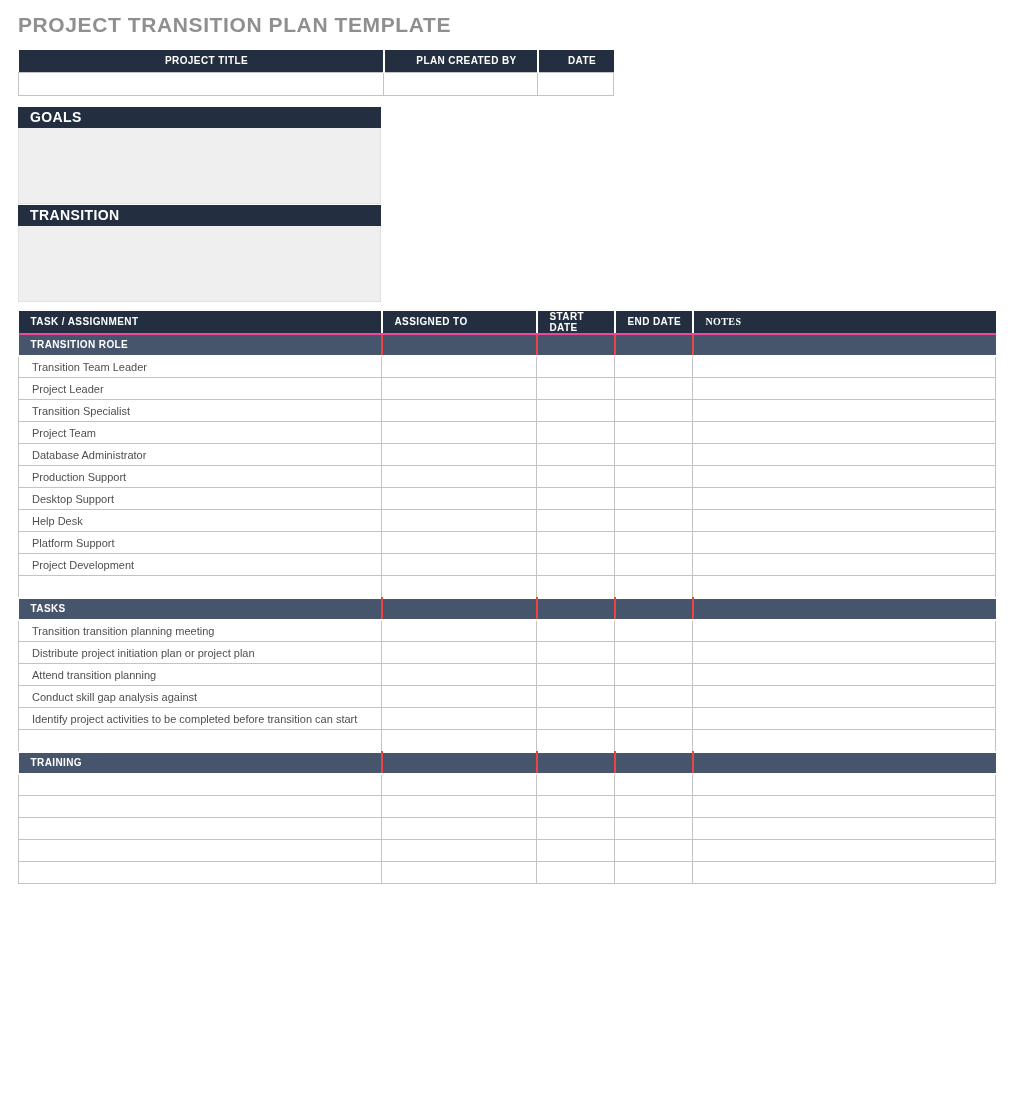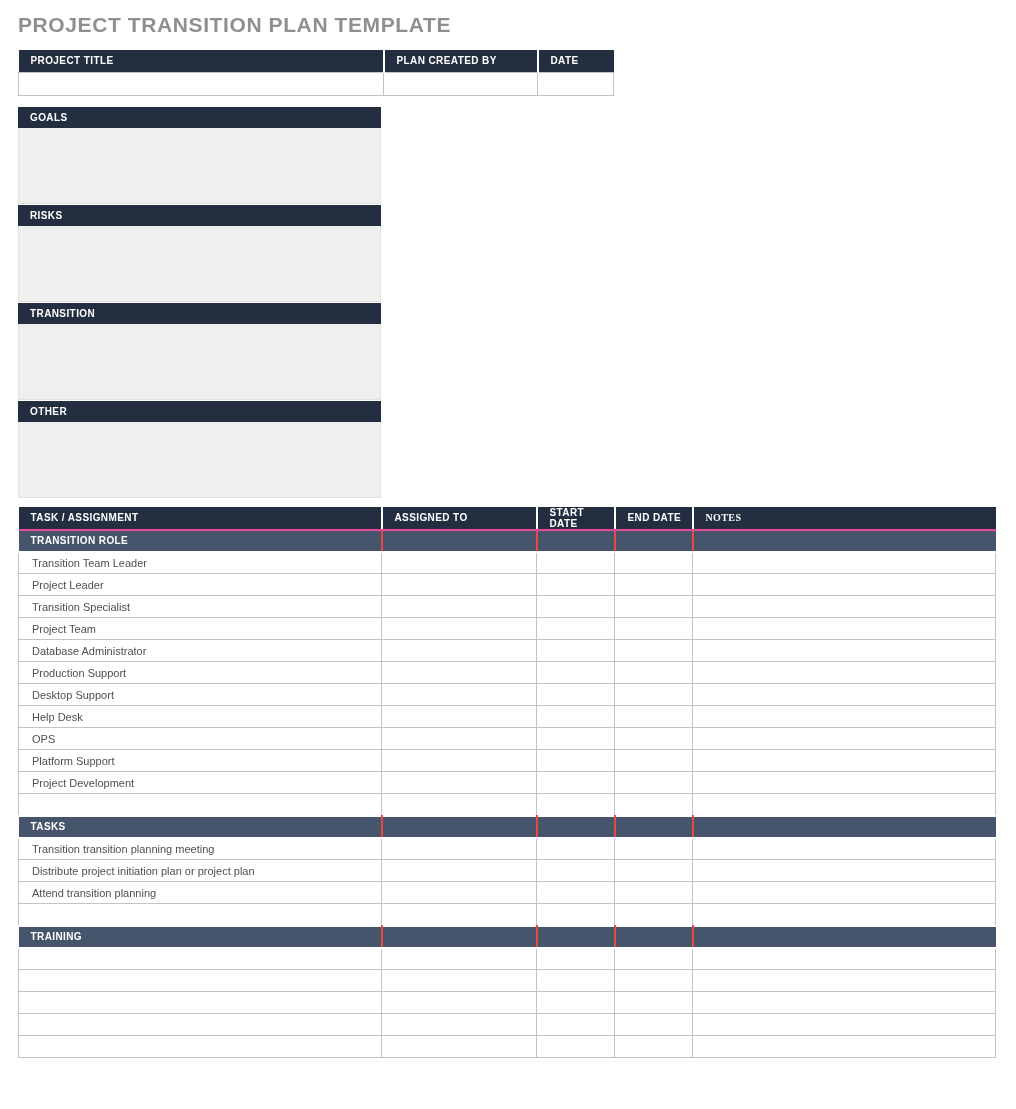--- a/index.html
+++ b/index.html
@@ -24,37 +24,37 @@
   }
   table { border-collapse:collapse; table-layout:fixed; }
   
   .info-table { width:595px; margin-bottom:11px; }
   .info-table th {
     background:var(--c-dark,#232e40);
     color:#fff;
     font-size:10px;
     font-weight:bold;
     letter-spacing:0.4px;
-    text-align:left;
+    text-align:center;
     height:22px;
     padding:0 0 0 12px;
     border-right:2px solid #fff;
   }
   .info-table th:last-child { border-right:none; }
   .info-table td {
     height:23px;
     background:#fff;
     border:1px solid var(--c-grid,#c3c3c3);
   }
   
   .text-section { width:363px; margin-bottom:1px; }
   .text-section .bar {
     background:var(--c-dark,#232e40);
     color:#fff;
-    font-size:10px;
+    font-size:14px;
     font-weight:bold;
     letter-spacing:0.4px;
     height:21px;
     line-height:21px;
     padding-left:12px;
   }
   .text-section .box {
     background:var(--c-box,#f0efef);
     border:1px solid var(--c-box_border,#e2e2e2);
     border-top:none;
@@ -127,29 +127,21 @@
       </tr>
     </tbody>
   </table>
 
   <div class="sections-wrap">
     <div class="text-section">
       <div class="bar">GOALS</div>
       <div class="box"></div>
     </div>
     <div class="text-section">
-      <div class="bar">RISKS</div>
-      <div class="box"></div>
-    </div>
-    <div class="text-section">
       <div class="bar">TRANSITION</div>
-      <div class="box"></div>
-    </div>
-    <div class="text-section">
-      <div class="bar">OTHER</div>
       <div class="box"></div>
     </div>
   </div>
 
   <table class="task-table">
     <colgroup>
       <col style="width:363px">
         <col style="width:155px">
         <col style="width:78px">
         <col style="width:78px">
@@ -222,27 +214,20 @@
           <td></td>
         </tr>
         <tr class="body-row">
           <td>Help Desk</td>
           <td></td>
           <td></td>
           <td></td>
           <td></td>
         </tr>
         <tr class="body-row">
-          <td>OPS</td>
-          <td></td>
-          <td></td>
-          <td></td>
-          <td></td>
-        </tr>
-        <tr class="body-row">
           <td>Platform Support</td>
           <td></td>
           <td></td>
           <td></td>
           <td></td>
         </tr>
         <tr class="body-row">
           <td>Project Development</td>
           <td></td>
           <td></td>
@@ -278,20 +263,34 @@
           <td></td>
         </tr>
         <tr class="body-row">
           <td>Attend transition planning</td>
           <td></td>
           <td></td>
           <td></td>
           <td></td>
         </tr>
         <tr class="body-row">
+          <td>Conduct skill gap analysis against</td>
+          <td></td>
+          <td></td>
+          <td></td>
+          <td></td>
+        </tr>
+        <tr class="body-row">
+          <td>Identify project activities to be completed before transition can start</td>
+          <td></td>
+          <td></td>
+          <td></td>
+          <td></td>
+        </tr>
+        <tr class="body-row">
           <td></td>
           <td></td>
           <td></td>
           <td></td>
           <td></td>
         </tr>
         <tr class="group-row">
           <td>TRAINING</td>
           <td></td>
           <td></td>

